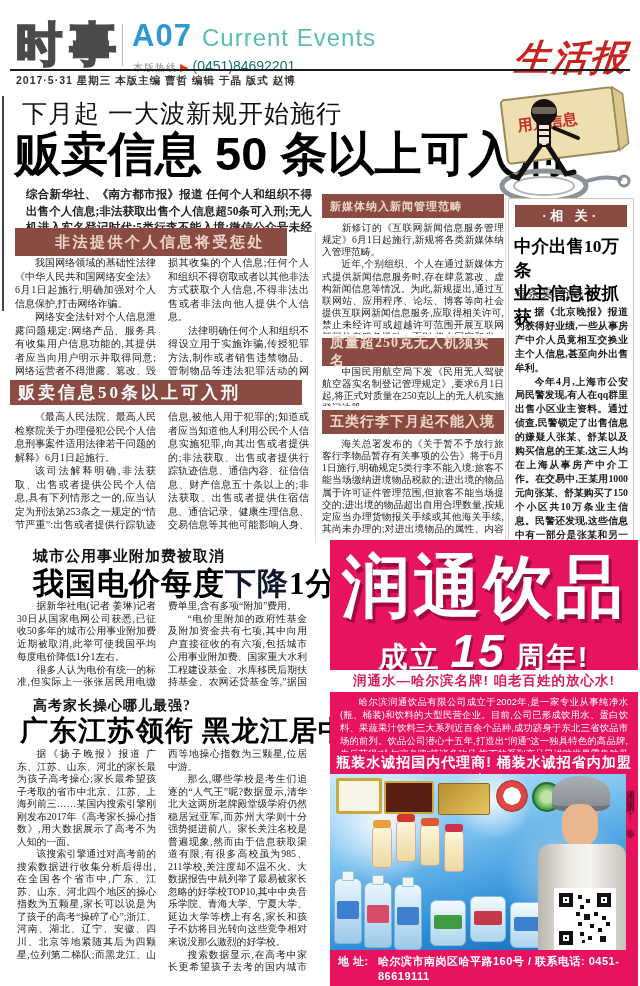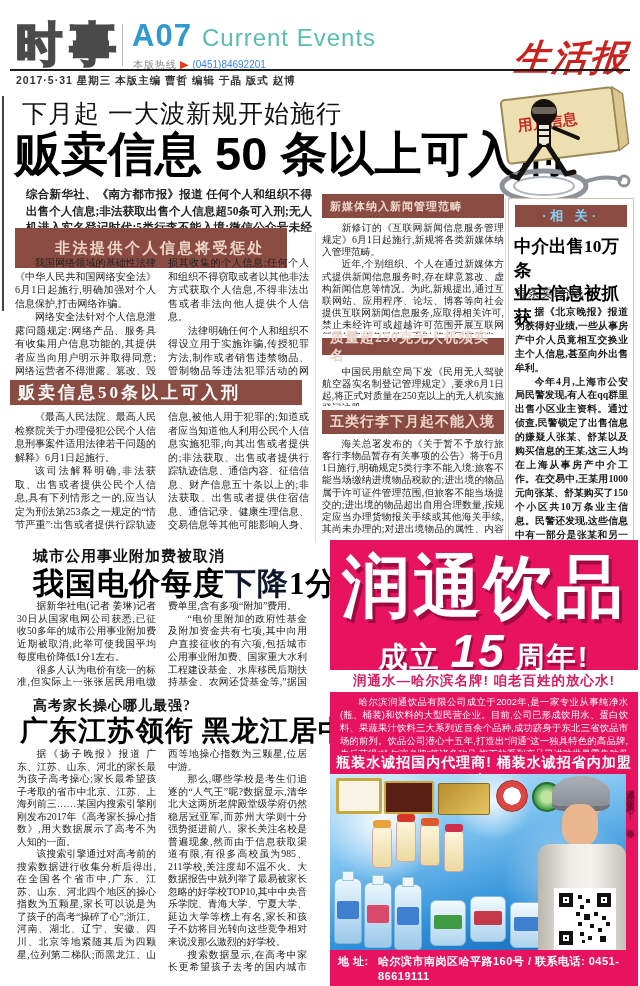--- a/index.html
+++ b/index.html
@@ -9,21 +9,21 @@
   .sans{font-family:"Liberation Sans","DejaVu Sans",sans-serif;}
 
   
   .section-name{left:16px;top:14px;font-size:46px;font-weight:bold;letter-spacing:8px;
         color:#fff;-webkit-text-stroke:2.5px #4a4a4a;text-shadow:0 0 1px #4a4a4a;}
   .hdr-divider{left:122px;top:24px;width:1px;height:42px;background:#bbb;}
   .page-no{left:132px;top:18px;font-size:31px;font-weight:900;color:#2f9ad0;letter-spacing:1px;}
   .section-en{left:202px;top:24px;font-size:24px;color:#58bfae;letter-spacing:1px;}
   .hotline{left:133px;top:58px;font-size:10px;color:#8a8a8a;letter-spacing:1px;}
   .hotline .tri{color:#e8380d;font-size:11px;margin:0 3px;}
-  .hotline .num{font-size:10px;color:#3b82f6;letter-spacing:0;}
+  .hotline .num{font-size:14px;color:#0f766e;letter-spacing:0;}
   .masthead{right:12px;top:34px;font-size:36px;font-weight:900;font-style:italic;
         color:#c9231f;letter-spacing:2px;transform:skewX(-6deg);}
   .rule-1{left:10px;top:69px;width:620px;height:2px;background:#1c1c1c;}
   .dateline{left:16px;top:74px;font-size:10.5px;font-weight:bold;color:#333;letter-spacing:1px;}
 
   
   .edge-line{left:2px;top:96px;width:2px;height:215px;background:#444;}
   .kicker-lead{left:22px;top:97px;font-size:25px;font-weight:500;color:#111;letter-spacing:1px;}
   .headline-lead{left:14px;top:123px;font-size:47px;font-weight:900;color:#000;letter-spacing:0px;}
   .lead-intro{left:26px;top:186px;width:286px;font-size:11.5px;font-weight:bold;
@@ -34,21 +34,21 @@
         display:flex;align-items:center;padding:0 8px;font-size:15px;}
   .banner.white-text{color:#fff;font-size:17px;letter-spacing:3px;}
   .body-text{font-size:10px;line-height:1.35;text-align:justify;overflow:hidden;color:#222;}
   .body-text p{margin:0;text-indent:2em;}
   .two-col{column-count:2;column-gap:12px;}
   .mid-body{font-size:9.7px;line-height:1.25;}
   .v-divider{width:1px;background:#ddd;}
 
   
   .related-box{left:508px;top:198px;width:126px;height:348px;border:1px solid #d8c0b8;background:#fff;}
-  .related-tag{position:absolute;left:6px;top:6px;right:6px;height:22px;background:#8a4c42;color:#7dd3fc;
+  .related-tag{position:absolute;left:6px;top:6px;right:6px;height:22px;background:#8a4c42;color:#ffffff;
         font-weight:bold;font-size:13px;letter-spacing:4px;display:flex;align-items:center;justify-content:center;}
   .related-hl{position:absolute;left:5px;top:36px;right:5px;text-align:left;font-size:17.5px;
         font-weight:900;line-height:1.35;color:#000;}
   .related-sub{position:absolute;left:6px;top:86px;font-size:12.5px;color:#222;}
   .related-body{position:absolute;left:6px;top:106px;right:5px;bottom:4px;font-size:9.8px;
         line-height:1.42;text-align:justify;overflow:hidden;}
   .related-body p{margin:0;text-indent:2em;font-weight:bold;}
 
   
   .kicker-sm{font-size:15px;font-weight:bold;color:#111;letter-spacing:1px;}
@@ -153,21 +153,21 @@
         <line x1="72" y1="50" x2="84" y2="50" stroke="#14110e" stroke-width="2"></line>
         <path d="M74 60 L52 92 L46 90" fill="none" stroke="#14110e" stroke-width="5" stroke-linecap="round"></path>
         <path d="M82 60 L100 88 L108 86" fill="none" stroke="#14110e" stroke-width="5" stroke-linecap="round"></path>
         <path d="M88 42 L112 52" fill="none" stroke="#14110e" stroke-width="4" stroke-linecap="round"></path>
       </g>
     </svg>
   </div>
 
   <div class="abs lead-intro">综合新华社、《南方都市报》报道 任何个人和组织不得出售个人信息;非法获取出售个人信息超50条可入刑;无人机进入实名登记时代;5类行李不能入境;微信公众号未经许可禁发新闻……6月1日起,一批新规将在全国施行。</div>
 
-  <div class="abs banner" style="left:15px;top:228px;width:272px;height:40px;padding-left:40px;">
+  <div class="abs banner" style="left:15px;top:228px;width:272px;height:28px;padding-left:40px;">
     <span>非法提供个人信息将受惩处</span>
   </div>
   <div class="abs body-text two-col" style="left:15px;top:256px;width:294px;height:122px;">
       <p>我国网络领域的基础性法律《中华人民共和国网络安全法》6月1日起施行,明确加强对个人信息保护,打击网络诈骗。</p>
       <p>网络安全法针对个人信息泄露问题规定:网络产品、服务具有收集用户信息功能的,其提供者应当向用户明示并取得同意;网络运营者不得泄露、篡改、毁损其收集的个人信息;任何个人和组织不得窃取或者以其他非法方式获取个人信息,不得非法出售或者非法向他人提供个人信息。</p>
       <p>法律明确任何个人和组织不得设立用于实施诈骗,传授犯罪方法,制作或者销售违禁物品、管制物品等违法犯罪活动的网站、通讯群组,不得利用网络发布涉及实施诈骗,制作或者销售违禁物品、管制物品以及其他违法犯罪活动的信息。</p>
     </div>
 
   <div class="abs banner white-text" style="left:10px;top:380px;width:292px;height:25px;">
     <span>贩卖信息50条以上可入刑</span>
@@ -181,21 +181,21 @@
   <div class="abs v-divider" style="left:505px;top:198px;height:344px;"></div>
 
   <div class="abs banner" style="left:322px;top:194px;width:182px;height:24px;font-size:11px;letter-spacing:1px;">
     <span>新媒体纳入新闻管理范畴</span>
   </div>
   <div class="abs body-text mid-body" style="left:322px;top:222px;width:182px;height:112px;">
       <p>新修订的《互联网新闻信息服务管理规定》6月1日起施行,新规将各类新媒体纳入管理范畴。</p>
       <p>近年,个别组织、个人在通过新媒体方式提供新闻信息服务时,存在肆意篡改、虚构新闻信息等情况。为此,新规提出,通过互联网站、应用程序、论坛、博客等向社会提供互联网新闻信息服务,应取得相关许可,禁止未经许可或超越许可范围开展互联网新闻信息服务活动。否则,将由国家和省、自治区、直辖市互联网信息办公室责令停止相关服务活动,处1万元以上3万元以下罚款。</p>
     </div>
 
-  <div class="abs banner" style="left:322px;top:338px;width:182px;height:17px;font-size:14px;letter-spacing:1px;">
+  <div class="abs banner" style="left:322px;top:338px;width:182px;height:28px;font-size:14px;letter-spacing:1px;">
     <span>质量超250克无人机须实名</span>
   </div>
   <div class="abs body-text mid-body" style="left:322px;top:366px;width:182px;height:40px;">
       <p>中国民用航空局下发《民用无人驾驶航空器实名制登记管理规定》,要求6月1日起,将正式对质量在250克以上的无人机实施登记注册。</p>
     </div>
 
   <div class="abs banner" style="left:322px;top:410px;width:182px;height:24px;font-size:14px;letter-spacing:1px;">
     <span>五类行李下月起不能入境</span>
   </div>
   <div class="abs body-text mid-body" style="left:322px;top:438px;width:182px;height:98px;">

